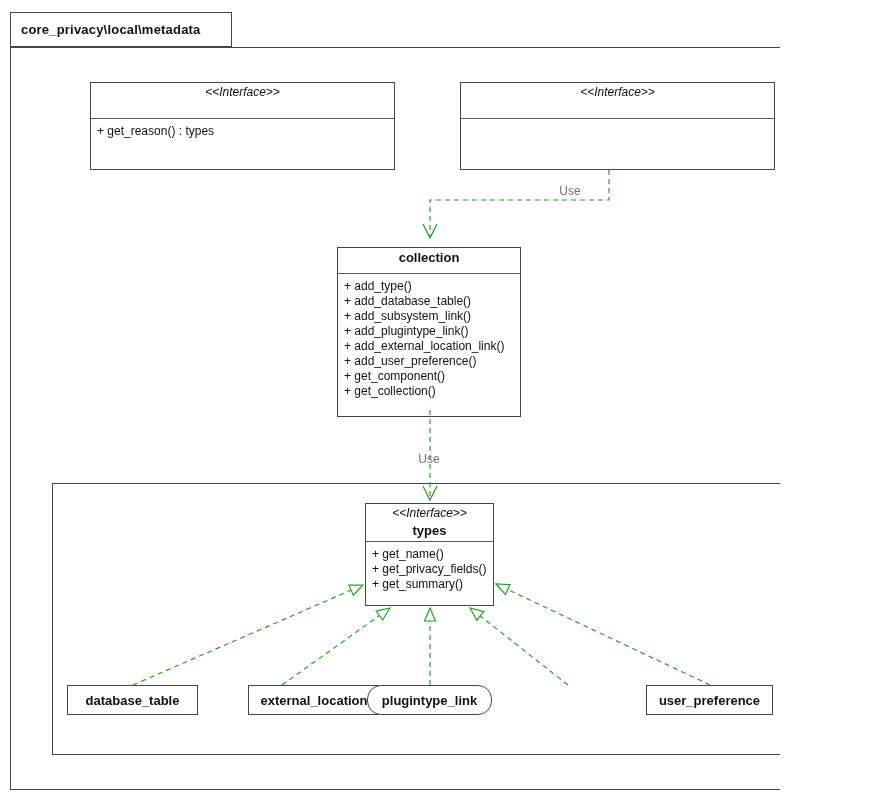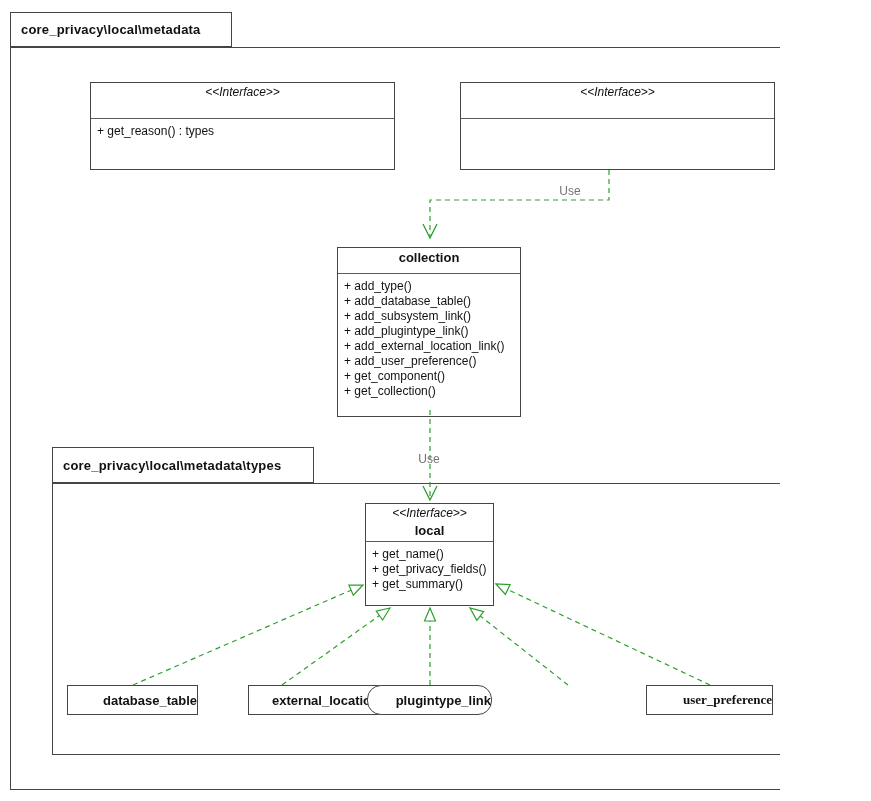--- a/index.html
+++ b/index.html
@@ -23,44 +23,41 @@
     background:#fff;z-index:3;
   }
   .uml-head{
     box-sizing:border-box;display:flex;flex-direction:column;justify-content:space-between;
     text-align:center;border-bottom:1px solid #5a5a5a;padding:2px 4px;
   }
   .stereo{font-style:italic;font-size:12px;line-height:15px;}
   .cname{font-weight:bold;font-size:13px;line-height:16px;}
   .uml-body{padding:5px 6px 0 6px;}
   .member{font-size:12px;line-height:15px;white-space:nowrap;}
-  .leaf{display:flex;align-items:center;justify-content:flex-end;
+  .leaf{display:flex;align-items:center;justify-content:center;
         font-weight:bold;font-size:13px;}
   
   svg.edges{position:absolute;left:0;top:0;z-index:4;pointer-events:none;}
   .edge-line{fill:none;stroke:var(--edge,#2ca02c);stroke-width:1.2;stroke-dasharray:5 4;}
   .mk-dep{fill:none;stroke:var(--edge,#2ca02c);stroke-width:1.3;}
   .mk-real{fill:#ffffff;stroke:var(--edge,#2ca02c);stroke-width:1.2;}
   .edge-label{
     position:absolute;z-index:5;font-size:12px;color:#737373;text-align:center;width:34px;
   }
 </style>
 </head>
 <body>
 
 <div class="stage">
 
   <div class="pkg-tab" style="left:10px;top:12px;width:222px;height:35px;">
     <span>core_privacy\local\metadata</span>
   </div>
   <div class="pkg-body" style="left:10px;top:47px;width:850px;height:743px;"></div>
 
-  <div class="pkg-tab" style="left:52px;top:447px;width:262px;height:36px;">
-    <span>core_privacy\local\metadata\types</span>
-  </div>
   <div class="pkg-body" style="left:52px;top:483px;width:756px;height:272px;"></div>
 
   <div class="uml-class" style="left:90px;top:82px;width:305px;height:88px;">
     <div class="uml-head" style="height:36px;">
       <div class="stereo">&lt;&lt;Interface&gt;&gt;</div>
     </div>
     <div class="uml-body">
       <div class="member">+ get_reason() : types</div>
     </div>
   </div>
@@ -83,39 +80,39 @@
       <div class="member">+ add_external_location_link()</div>
       <div class="member">+ add_user_preference()</div>
       <div class="member">+ get_component()</div>
       <div class="member">+ get_collection()</div>
     </div>
   </div>
 
   <div class="uml-class" style="left:365px;top:503px;width:129px;height:103px;">
     <div class="uml-head" style="height:38px;">
       <div class="stereo">&lt;&lt;Interface&gt;&gt;</div>
-      <div class="cname">local</div>
+      <div class="cname">types</div>
     </div>
     <div class="uml-body">
       <div class="member">+ get_name()</div>
       <div class="member">+ get_privacy_fields()</div>
       <div class="member">+ get_summary()</div>
     </div>
   </div>
 
   <div class="uml-class leaf" style="left:67px;top:685px;width:131px;height:30px;">
     <span>database_table</span>
   </div>
   <div class="uml-class leaf" style="left:216px;top:685px;width:132px;height:30px;margin-left:32px;">
     <span>external_location</span>
   </div>
   <div class="uml-class leaf" style="left:367px;top:685px;width:125px;height:30px;border-radius:14px;">
     <span>plugintype_link</span>
   </div>
-  <div class="uml-class leaf" style="left:646px;top:685px;width:127px;height:30px;font-family:Liberation Serif, serif;">
+  <div class="uml-class leaf" style="left:646px;top:685px;width:127px;height:30px;">
     <span>user_preference</span>
   </div>
 
   <svg class="edges" width="871" height="801" viewBox="0 0 871 801">
     <defs>
       <marker id="mDep" markerUnits="userSpaceOnUse" markerWidth="18" markerHeight="18" refX="16" refY="9" orient="auto">
         <path class="mk-dep" d="M2,2 L16,9 L2,16"></path>
       </marker>
       <marker id="mReal" markerUnits="userSpaceOnUse" markerWidth="17" markerHeight="14" refX="15" refY="7" orient="auto">
         <path class="mk-real" d="M15,7 L2,1.5 L2,12.5 Z"></path>

